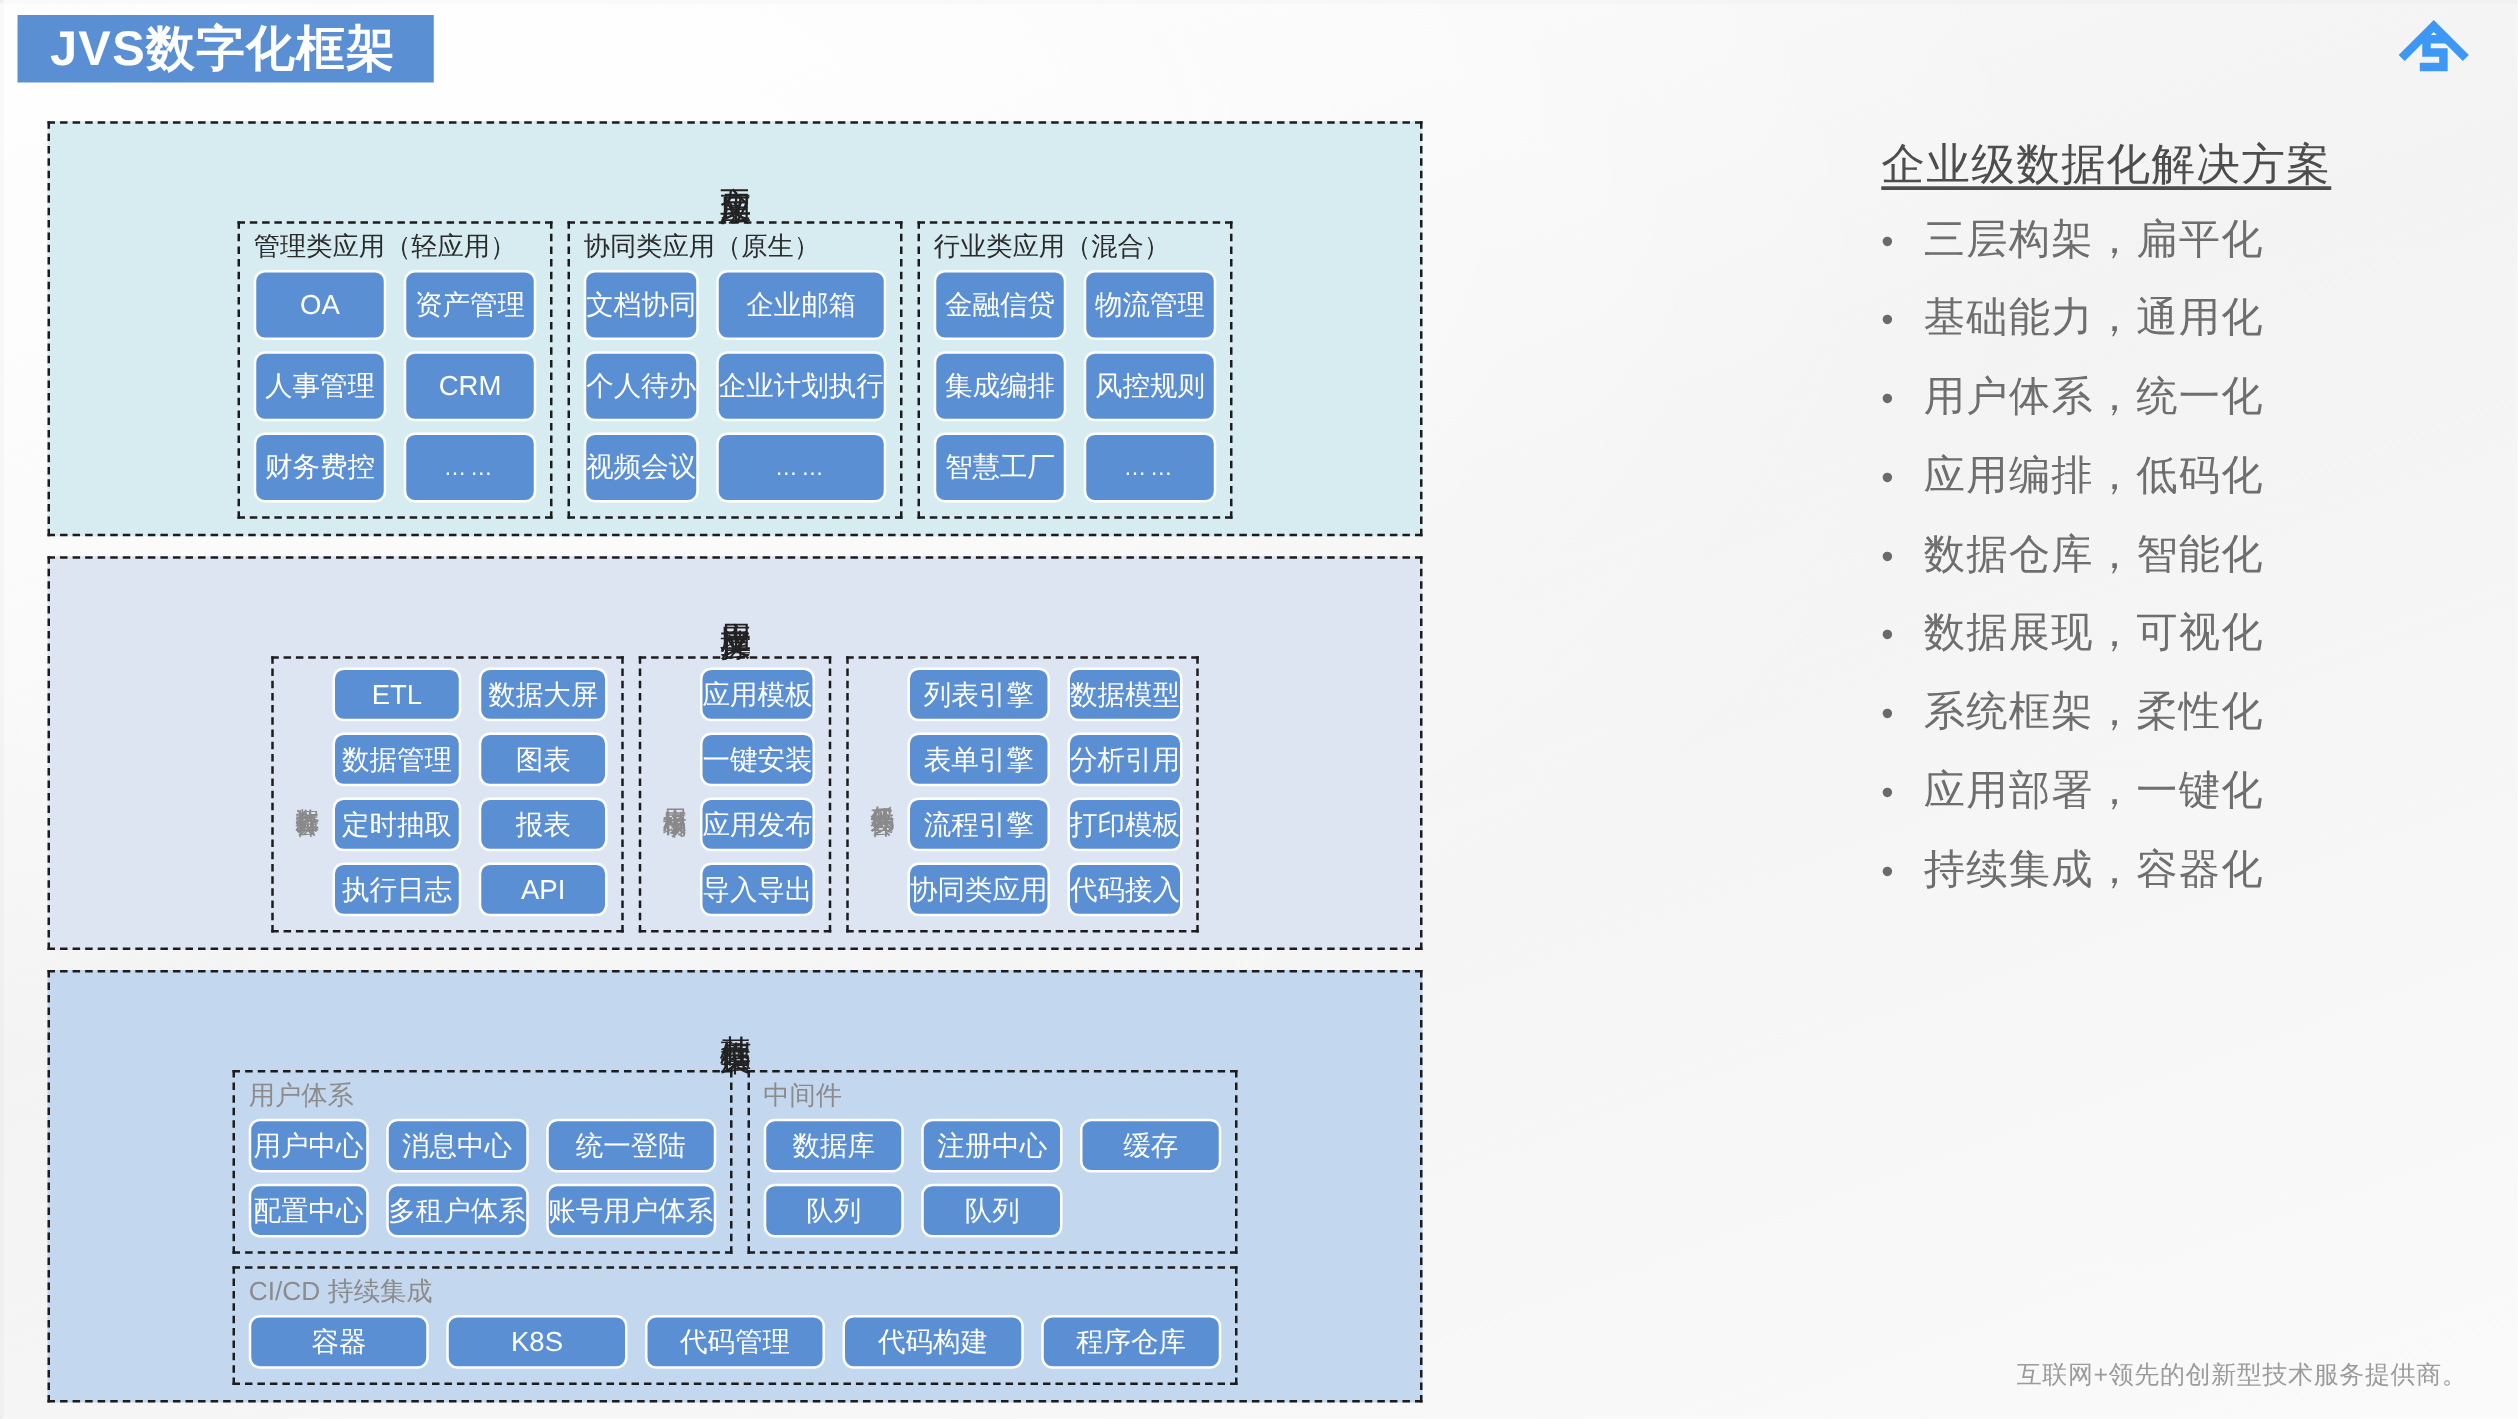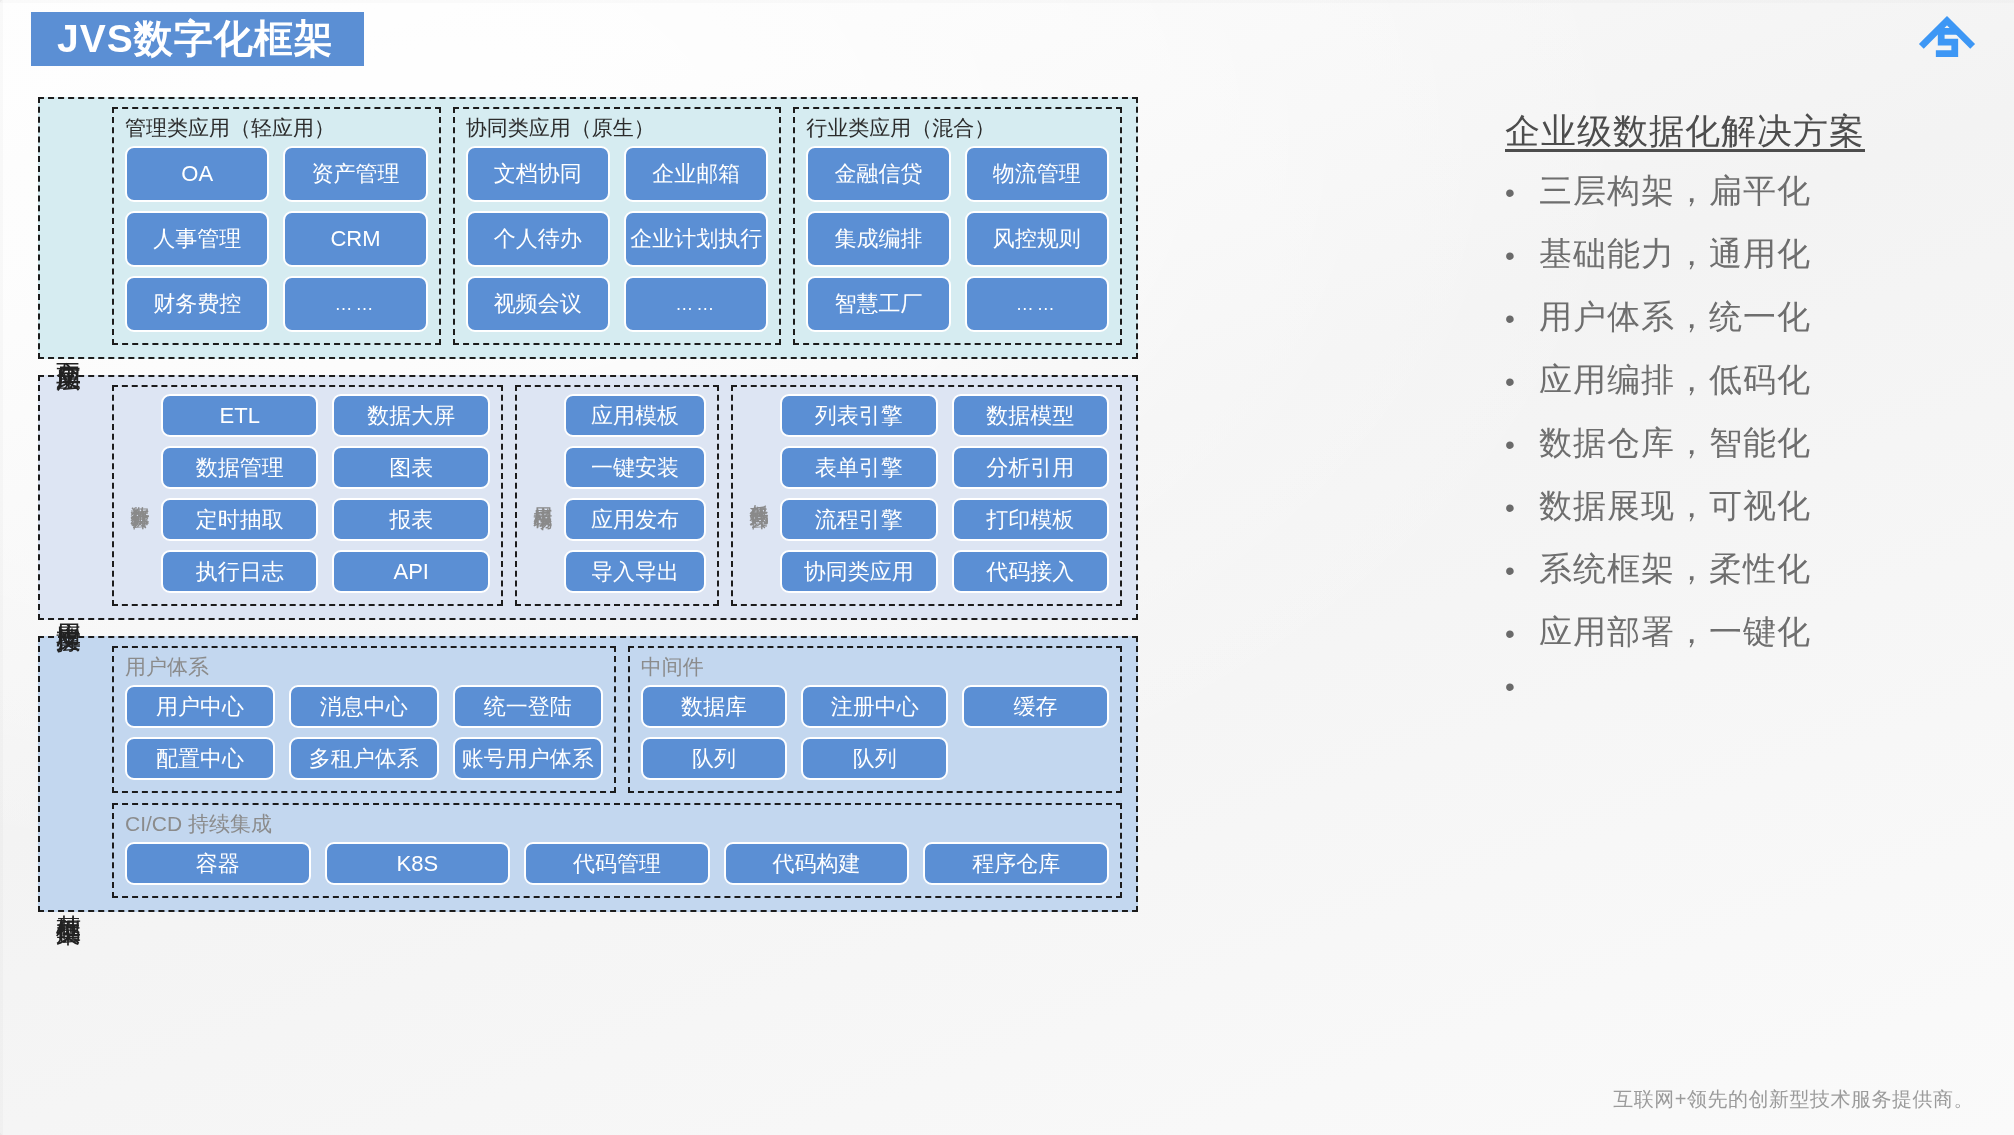--- a/index.html
+++ b/index.html
@@ -20,32 +20,32 @@
       linear-gradient(45deg,  rgba(0,0,0,0.026) 0 2px, transparent 2px 72px),
       linear-gradient(90deg,  rgba(0,0,0,0.018) 0 3px, transparent 3px 150px),
       linear-gradient(180deg, rgba(0,0,0,0.014) 0 3px, transparent 3px 190px),
       radial-gradient(ellipse at 22% 12%, rgba(255,255,255,0.9) 0%, rgba(250,250,250,0) 55%),
       linear-gradient(160deg,#fdfdfd 0%, #f3f3f3 45%, #fafafa 100%);
     pointer-events:none;
   }
   #root { position: absolute; inset: 0; }
 
   
-  #header { position:absolute; left:14px; top:12px; display:flex; align-items:flex-start; height:77px; }
+  #header { position:absolute; left:14px; top:12px; display:flex; align-items:flex-start; height:77px;flex-direction:column; }
   #title-accent { width:17px; background:#4a86c8; }
   #title-box { background:#5b8fd4; display:flex; align-items:center; padding:0 30px 0 26px; }
   #title-text { color:#fff; font-size:39px; font-weight:bold; letter-spacing:1px; white-space:nowrap; }
 
   
   #logo { position:absolute; right:36px; top:12px; width:62px; height:62px; }
 
   
   #diagram { position:absolute; left:38px; top:97px; width:1100px; }
 
-  .layer { display:flex; align-items:flex-end; border:2.5px dashed #1c1c1c; margin-bottom:16px; }
+  .layer { display:flex; align-items:center; border:2.5px dashed #1c1c1c; margin-bottom:16px;flex-direction:column; }
   .layer.l1 { background:#d6ecf1; }
   .layer.l2 { background:#dde5f3; }
   .layer.l3 { background:#c3d7ef; }
 
   .layer-label {
     width:58px; flex:0 0 58px;
     display:flex; align-items:center; justify-content:center;
     font-size:25px; color:#222; line-height:1.12;
     writing-mode: vertical-rl; text-orientation: upright;
     letter-spacing:2px; padding:6px 0;
@@ -306,18 +306,19 @@
     <div class="rp-item">
       <span class="rp-bullet">•</span>
       <span class="rp-text">系统框架，柔性化</span>
     </div>
     <div class="rp-item">
       <span class="rp-bullet">•</span>
       <span class="rp-text">应用部署，一键化</span>
     </div>
     <div class="rp-item">
       <span class="rp-bullet">•</span>
+      <span class="rp-text">持续集成，容器化</span>
     </div>
   </div>
 
   <div id="footer">互联网+领先的创新型技术服务提供商。</div>
 
 </div>
 
 </body></html>

